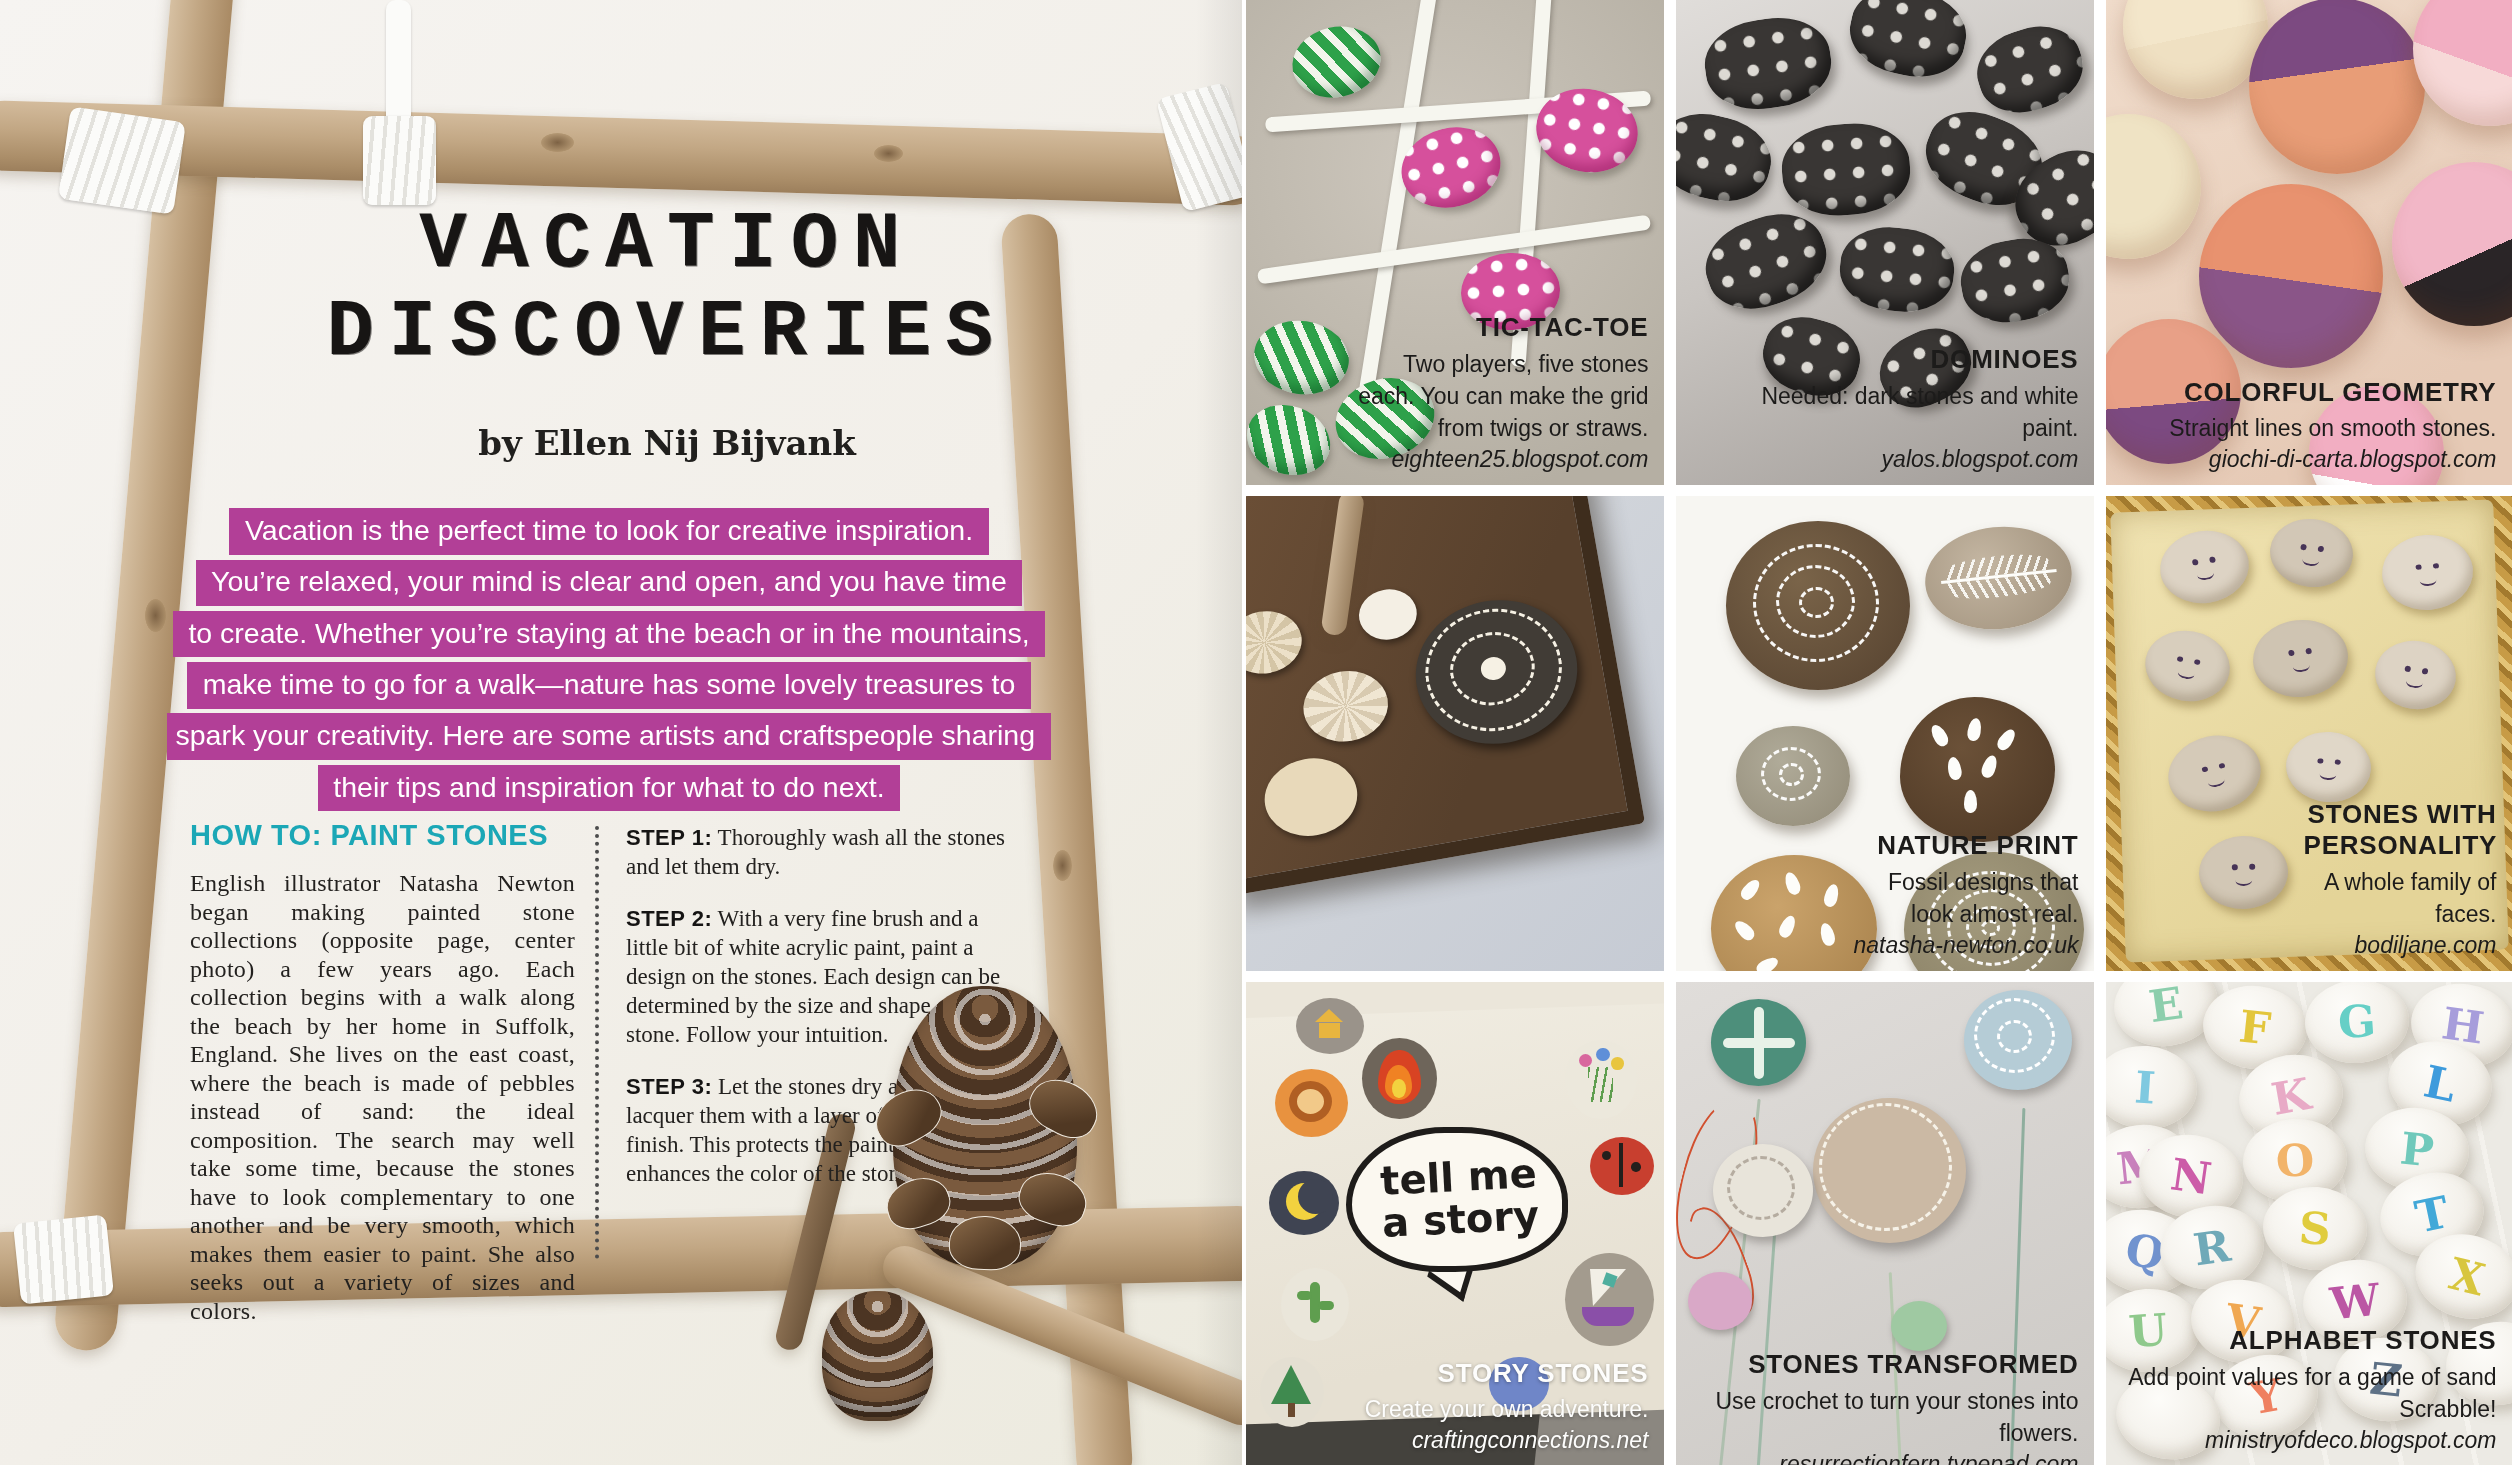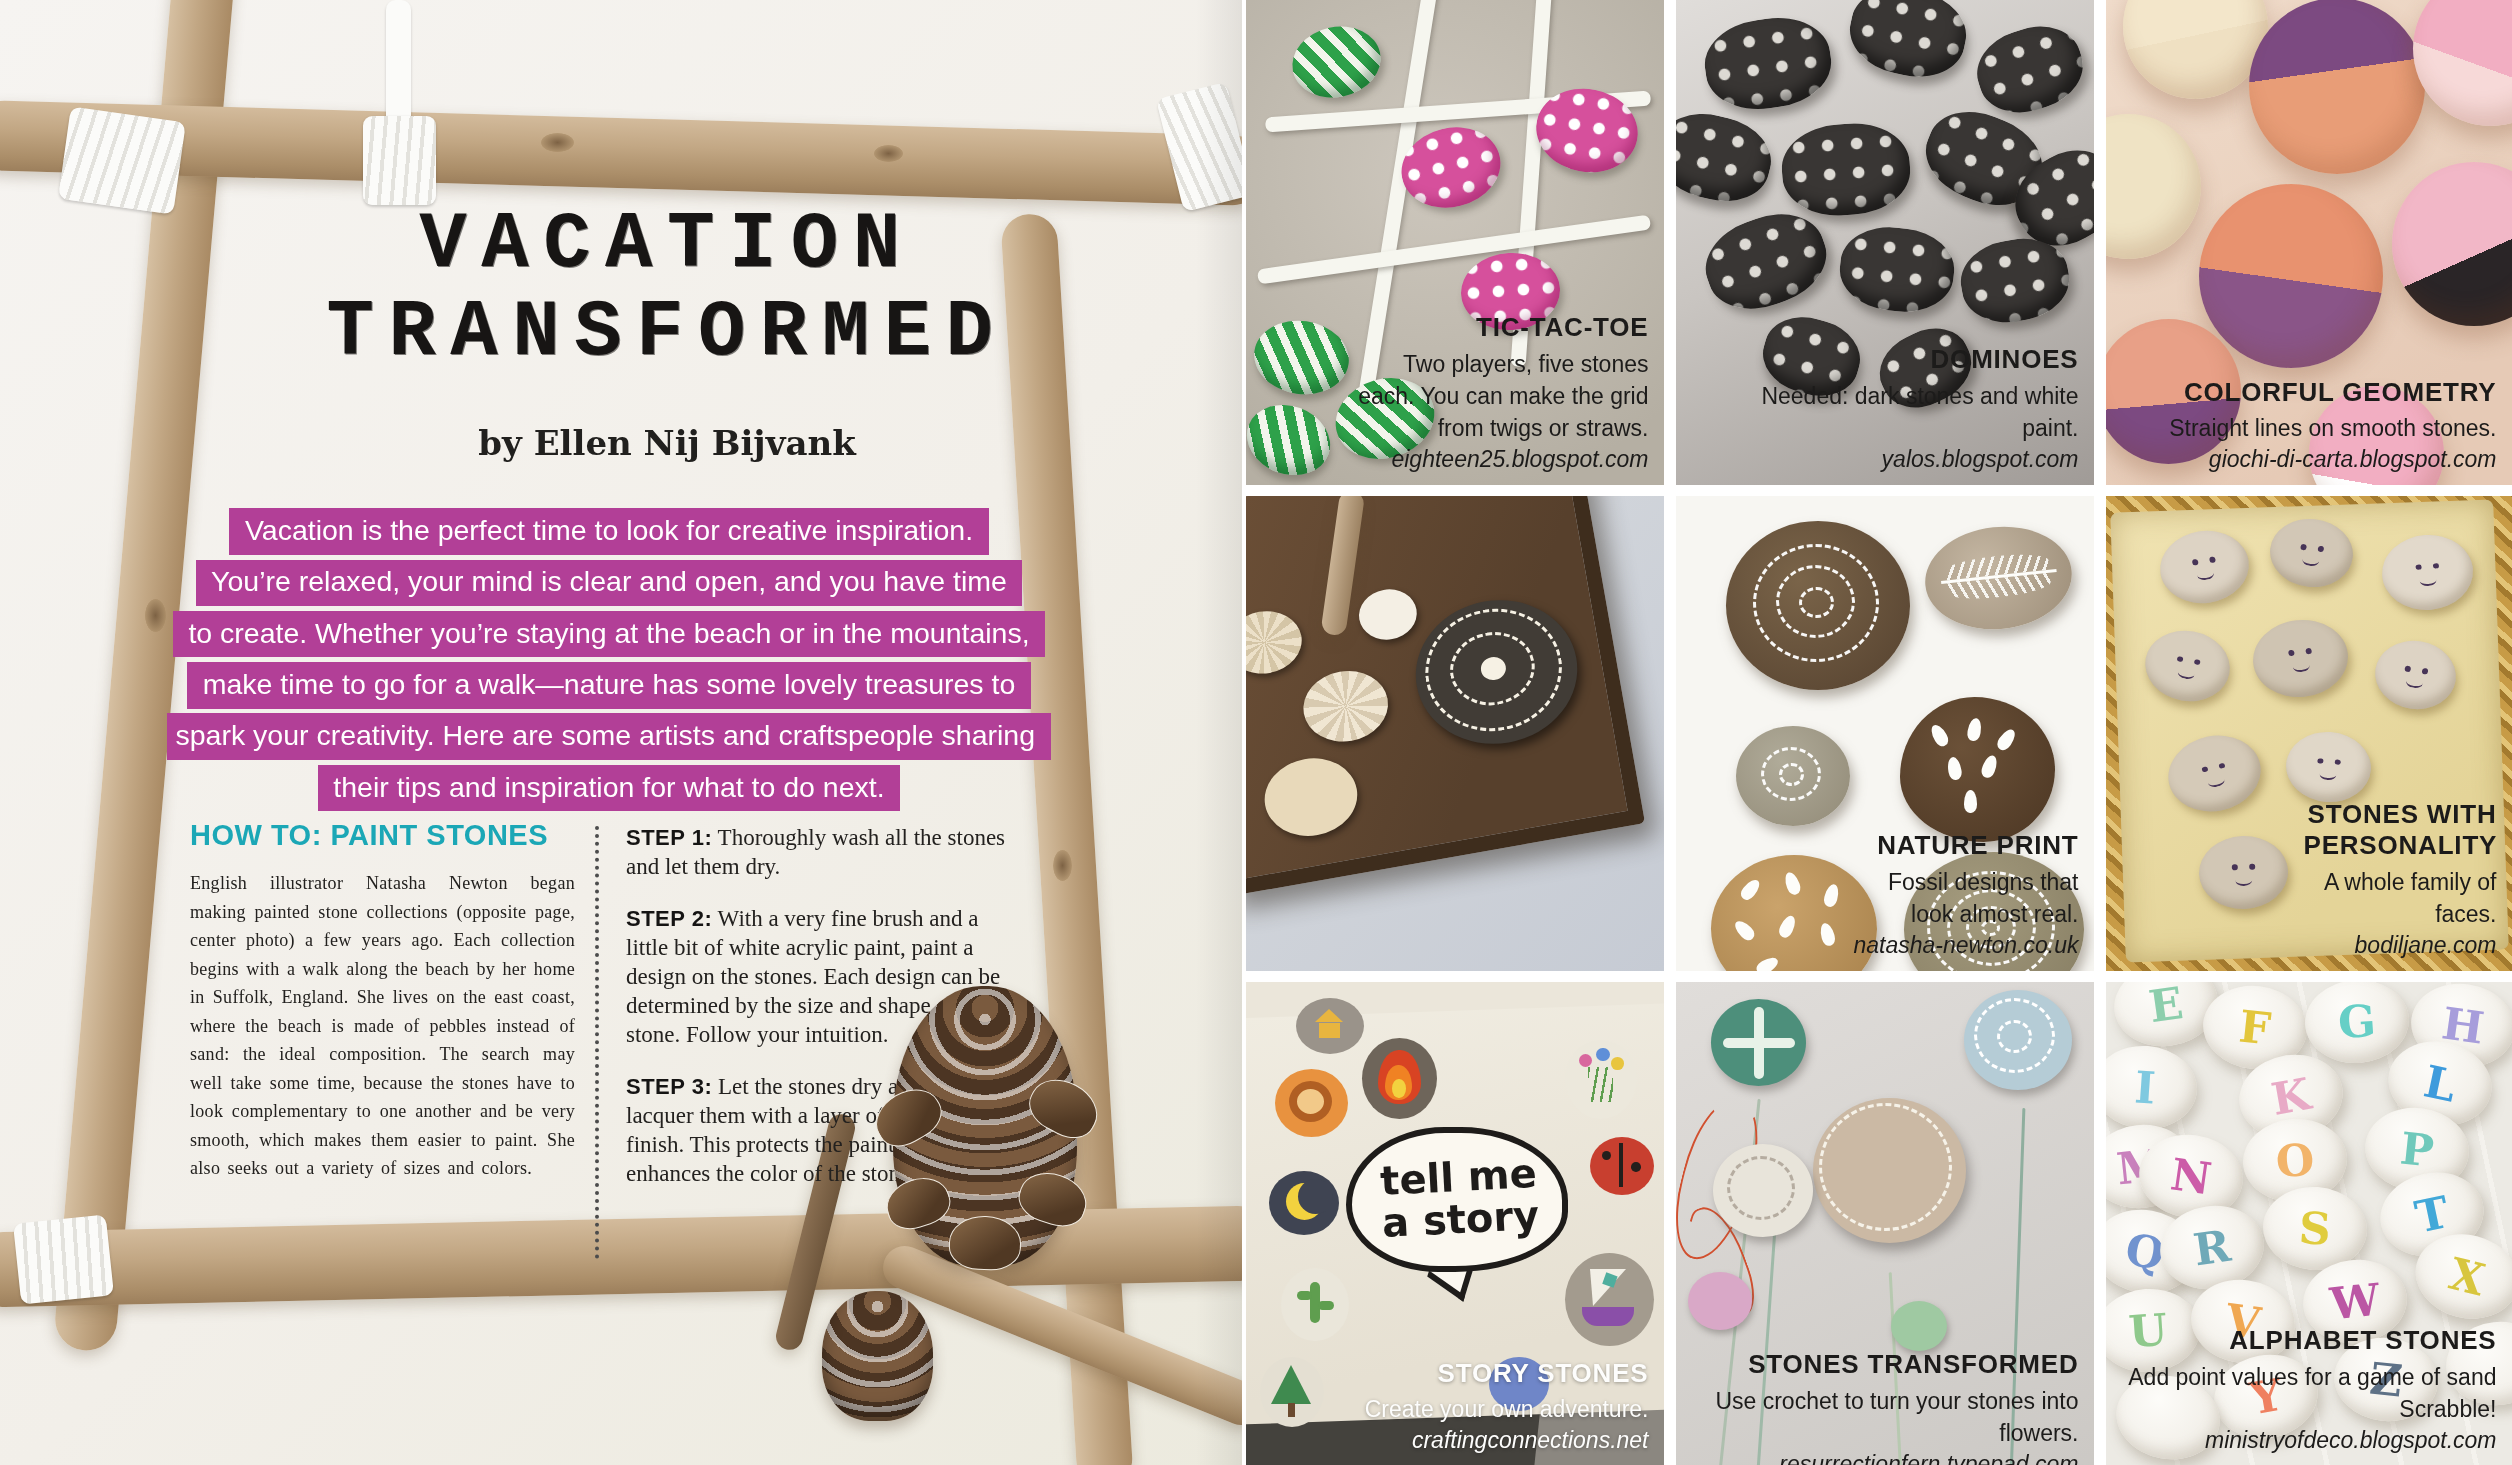--- a/index.html
+++ b/index.html
@@ -38,21 +38,21 @@
   #intro { position:absolute; left:92px; top:506px; width:1034px; text-align:center; }
   #intro .iline { display:inline-block; color:#fff; font-size:28.5px; font-weight:400;
     padding:5.8px 15.5px 7.7px; margin:2.4px 0; }
 
   #howto-left { position:absolute; left:190px; top:819px; width:385px; }
   #howto-right { position:absolute; left:626px; top:823px; width:388px; }
   #howto-divider { position:absolute; left:595px; top:826px; height:433px; width:0;
     border-left:4.8px dotted #4c4c4c; }
   .howto-heading { font-size:29px; font-weight:800; letter-spacing:0.5px; }
   .howto-body { margin-top:17.4px; font-family:"Liberation Serif","DejaVu Serif",serif;
-    font-size:18px; line-height:28.5px; letter-spacing:0.3px; word-spacing:2.4px;
+    font-size:24px; line-height:28.5px; letter-spacing:0.3px; word-spacing:2.4px;
     text-align:justify; color:#23211f; }
   .step { font-family:"Liberation Serif","DejaVu Serif",serif; font-size:23px; line-height:29px;
     color:#23211f; margin-bottom:23px; }
   .step b { font-family:"Liberation Sans",sans-serif; font-size:22px; letter-spacing:0.5px; color:#151413; }
 
   
   .cell { position:absolute; overflow:hidden; }
   .cap { position:absolute; right:15.5px; bottom:11.6px; text-align:right; z-index:30; }
   .cap .t { font-size:26px; font-weight:800; letter-spacing:0.8px; }
   .cap .d { font-size:23px; line-height:1.4; margin-top:4.8px; }
@@ -149,21 +149,21 @@
       <div class="pc-petal" style="left:145px; top:198px; width:68px; height:50px; transform:rotate(18deg);"></div>
       <div class="pc-petal" style="left:75px; top:240px; width:72px; height:54px; transform:rotate(2deg);"></div>
     </div>
     <div class="pinecone" style="left:816px; top:1285px; width:126px; height:145px; z-index:6;">
       <div class="pc-body" style="left:5.8px; top:5.8px; width:111px; height:130px;"></div>
     </div>
     <div class="branch" style="left:802px; top:1111px; width:27px; height:242px; transform:rotate(14deg); background:linear-gradient(to right,#8a6f52,#6e563c);"></div>
 
     <div id="title-block">
       <div>VACATION</div>
-      <div>TRANSFORMED</div>
+      <div>DISCOVERIES</div>
     </div>
     <div id="byline">by Ellen Nij Bijvank</div>
 
     <div id="intro">
       <div><span class="iline" style="background-color: rgb(178, 63, 151);">Vacation is the perfect time to look for creative inspiration.</span></div>
       <div><span class="iline" style="background-color: rgb(178, 63, 151);">You’re relaxed, your mind is clear and open, and you have time</span></div>
       <div><span class="iline" style="background-color: rgb(178, 63, 151);">to create. Whether you’re staying at the beach or in the mountains,</span></div>
       <div><span class="iline" style="background-color: rgb(178, 63, 151);">make time to go for a walk—nature has some lovely treasures to</span></div>
       <div><span class="iline" style="background-color: rgb(178, 63, 151); padding-left: 8px;">spark your creativity. Here are some artists and craftspeople sharing</span></div>
       <div><span class="iline" style="background-color: rgb(178, 63, 151);">their tips and inspiration for what to do next.</span></div>

